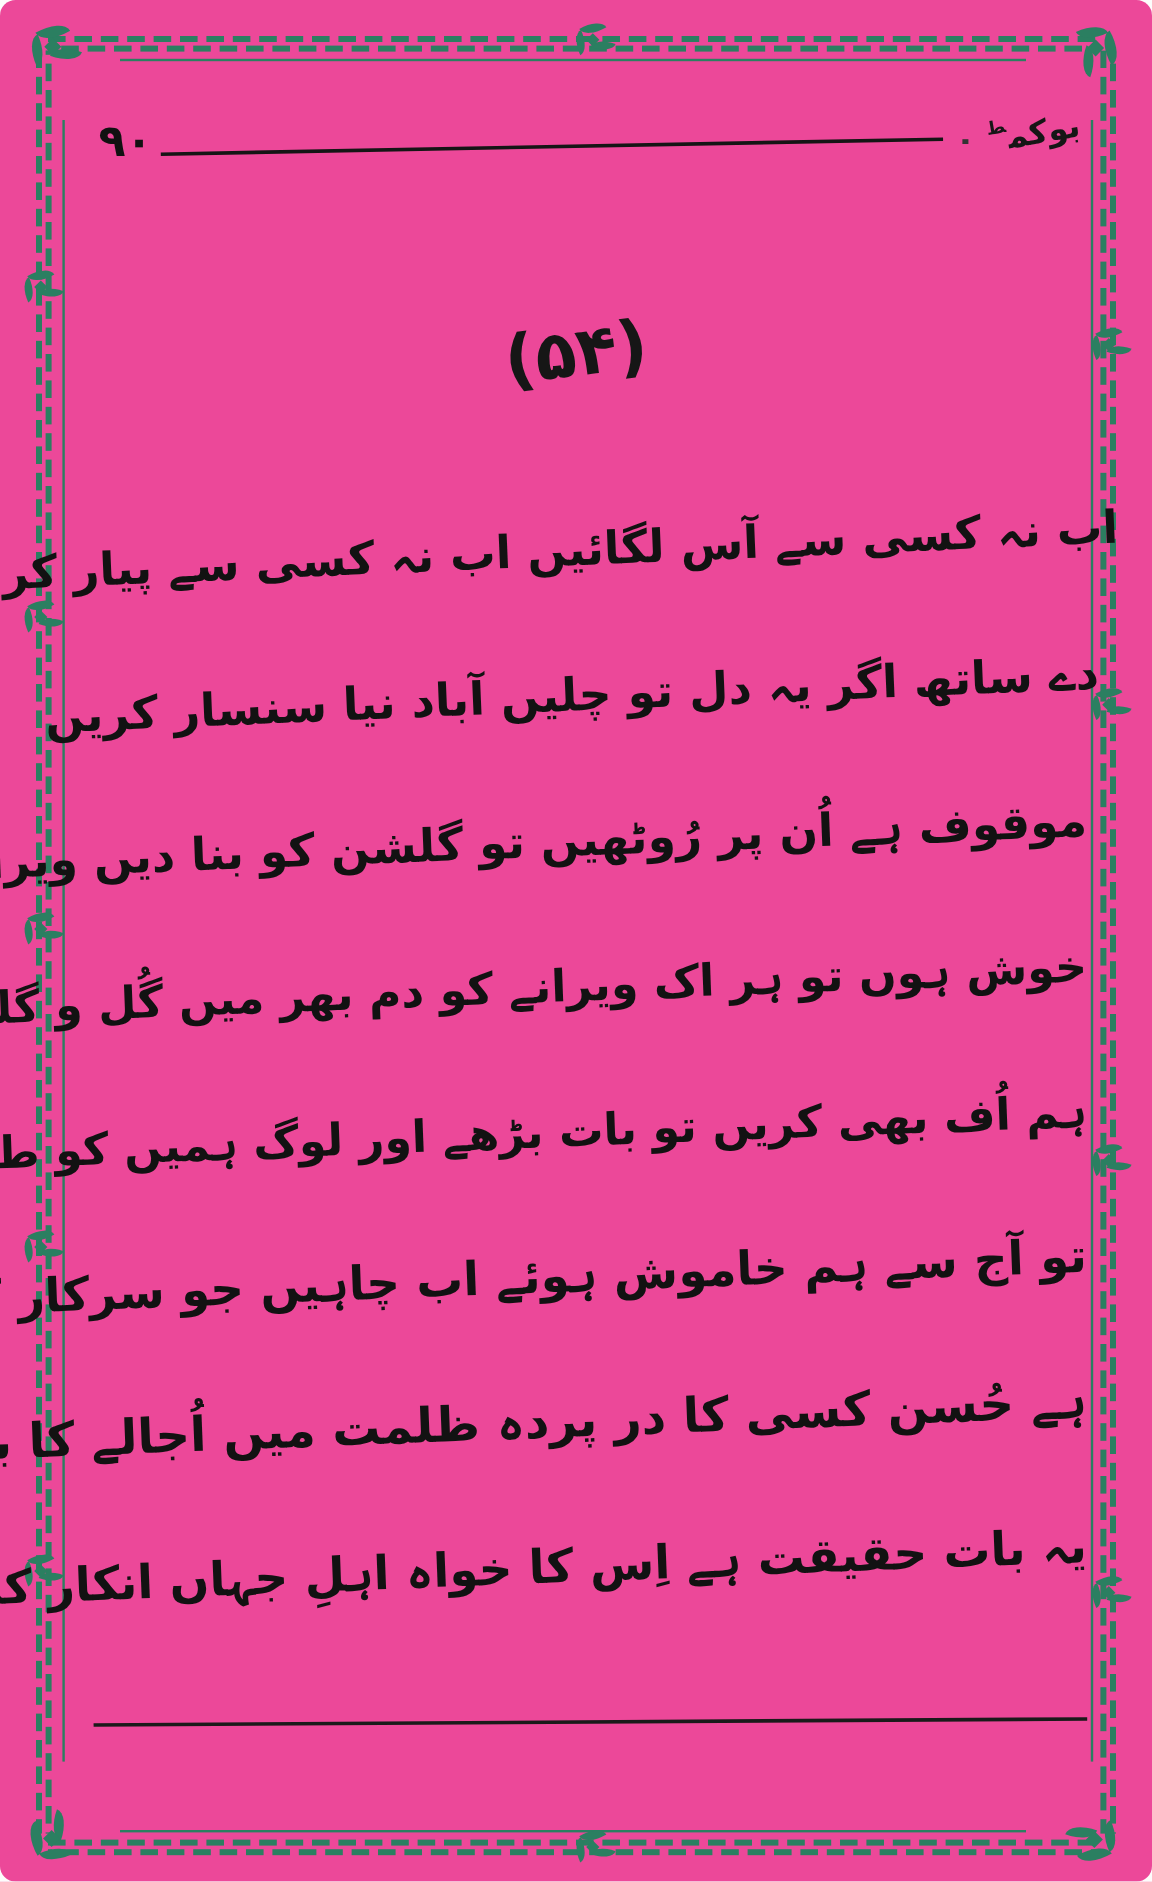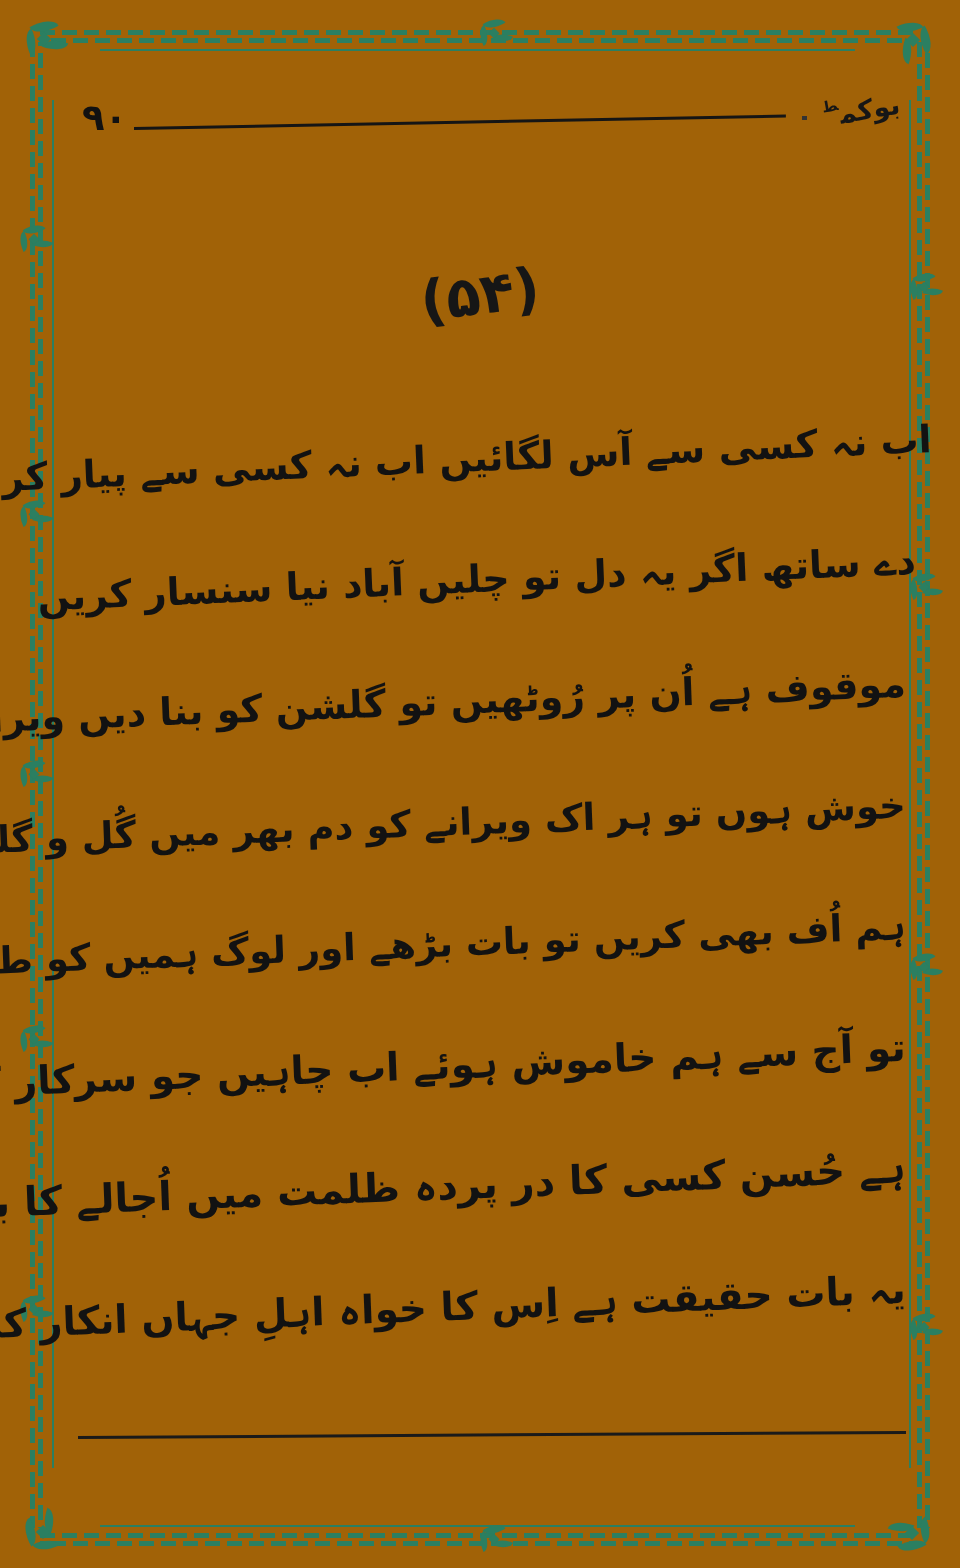--- a/index.html
+++ b/index.html
@@ -8,22 +8,23 @@
     width: 960px;
     height: 1568px;
     background: #fdfdfc;
     overflow: hidden;
     font-family: "DejaVu Sans", sans-serif;
   }
   .page {
     position: relative;
     width: 960px;
     height: 1568px;
-    background: #a16207;
+    background: #ec4899;
     color: #161616;
+    border-radius: 13px;
   }
 
   
   .chain { position: absolute; }
   .chain.h {
     height: 13px;
     background-image:
       repeating-linear-gradient(90deg, #2b7f61 0 15px, rgba(0,0,0,0) 15px 22px),
       repeating-linear-gradient(90deg, #2b7f61 0 15px, rgba(0,0,0,0) 15px 22px);
     background-size: 22px 5px, 22px 5px;

